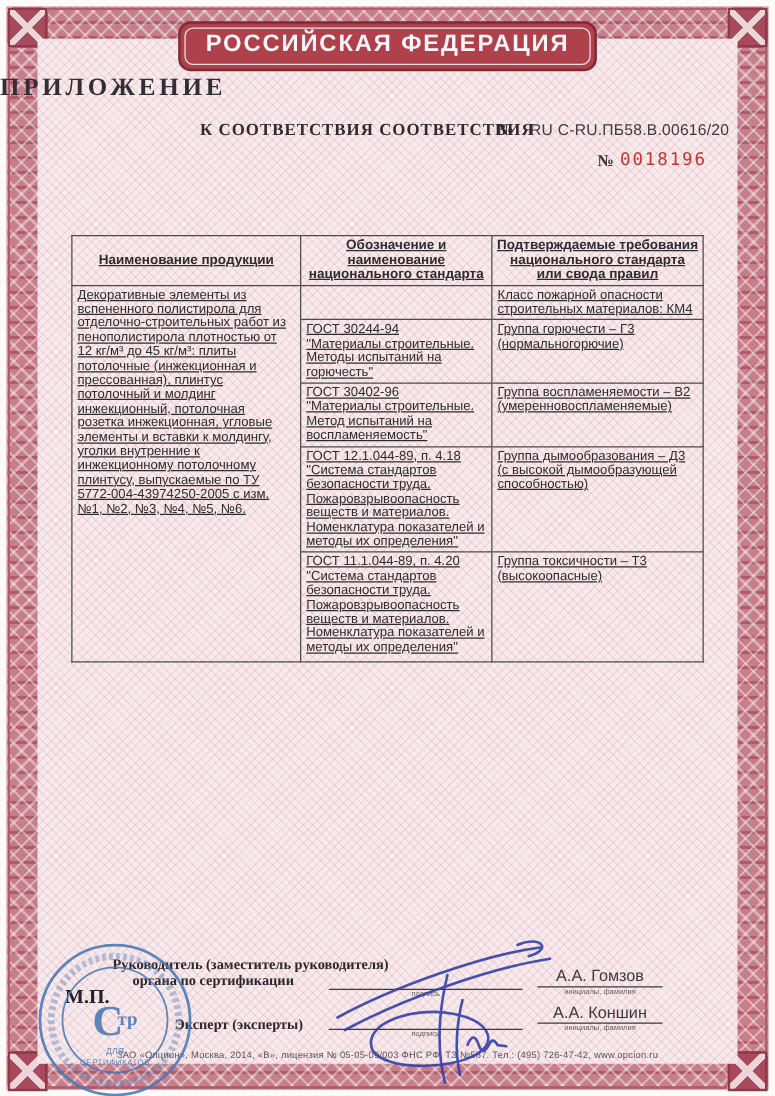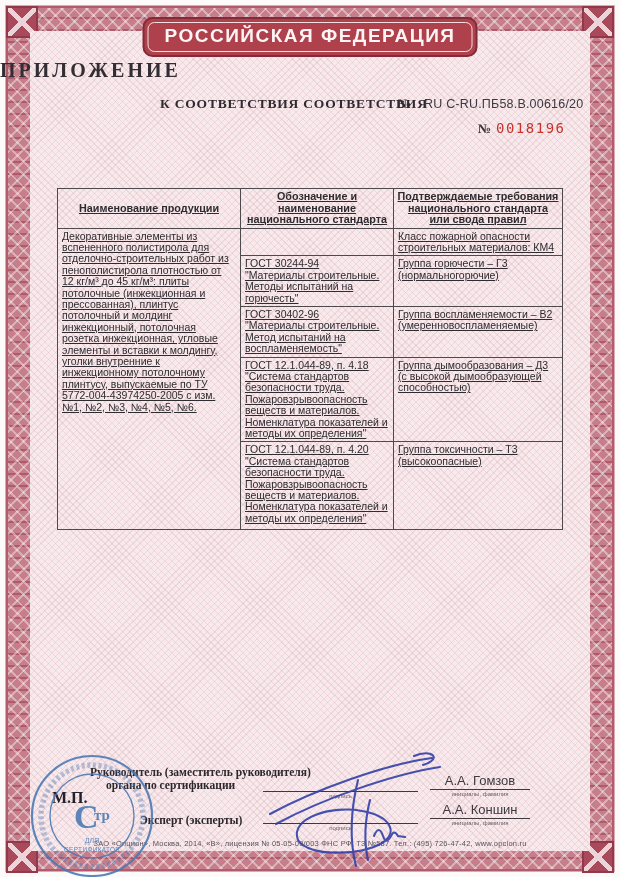--- a/index.html
+++ b/index.html
@@ -185,21 +185,21 @@
         </tr>
         <tr class="r4">
           <td>
             <div>ГОСТ 12.1.044-89, п. 4.18</div>
             <div>"Система стандартов безопасности труда. Пожаровзрывоопасность веществ и материалов. Номенклатура показателей и методы их определения"</div>
           </td>
           <td>Группа дымообразования – Д3 (с высокой дымообразующей способностью)</td>
         </tr>
         <tr class="r5">
           <td>
-            <div>ГОСТ 12.1.044-89, п. 4.20</div>
+            <div>ГОСТ 11.1.044-89, п. 4.20</div>
             <div>"Система стандартов безопасности труда. Пожаровзрывоопасность веществ и материалов. Номенклатура показателей и методы их определения"</div>
           </td>
           <td>Группа токсичности – Т3 (высокоопасные)</td>
         </tr>
       </tbody>
     </table>
 
     <div class="role-head">
       <div>Руководитель (заместитель руководителя)</div>
       <div class="l2">органа по сертификации</div>

